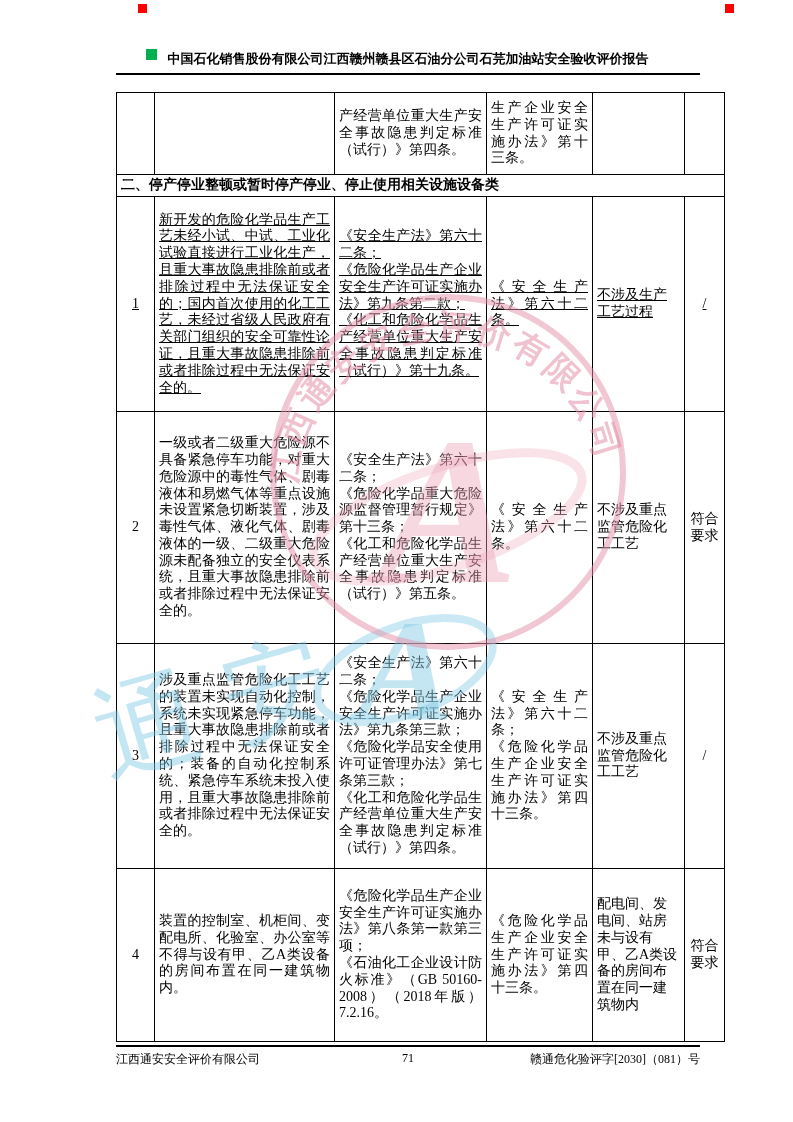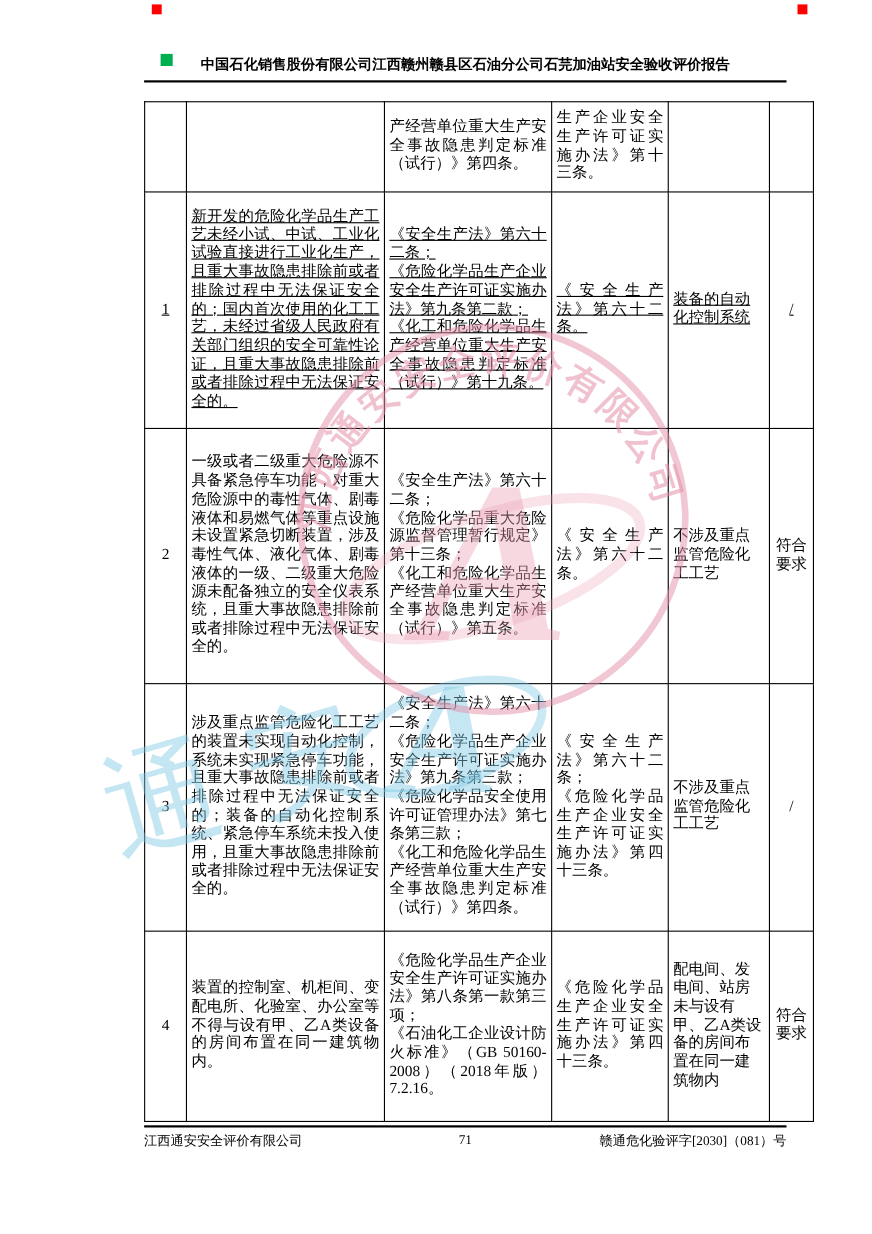--- a/index.html
+++ b/index.html
@@ -3,21 +3,21 @@
 <meta charset="utf-8">
 <style>
   * { margin:0; padding:0; box-sizing:border-box; }
   html,body { background:#ffffff; }
   body {
     width:793px; height:1122px;
     font-family:"Liberation Serif","DejaVu Serif",serif;
     color:#000;
   }
   .page { position:relative; width:793px; height:1122px; overflow:hidden; background:#fff; }
-  .content { position:absolute; left:107px; top:0; width:608px;padding-left:24px; }
+  .content { position:absolute; left:92px; top:0; width:608px;padding-left:24px; }
 
   
   .mark { position:absolute; z-index:6; }
   .mark.red-left  { left:138px; top:4px;  width:9px;  height:9px;  background:#ff0000; }
   .mark.red-right { left:725px; top:4px;  width:9px;  height:9px;  background:#ff0000; }
   .mark.green     { left:146px; top:49px; width:11px; height:11px; background:#00b050; }
 
   
   .title { margin-top:50px; text-align:center; font-size:13px; font-weight:bold; }
   .header-rule { margin-top:5px; border-bottom:2px solid #000; height:0; }
@@ -85,29 +85,32 @@
       <tbody>
         <tr class="h-cont">
           <td class="c-num"></td>
           <td class="c-desc"></td>
           <td class="c-basis">产经营单位重大生产安全事故隐患判定标准（试行）》第四条。</td>
           <td class="c-basis2">生产企业安全生产许可证实施办法》第十三条。</td>
           <td class="c-eval"></td>
           <td class="c-res"></td>
         </tr>
 
+        <tr class="section-row h-sec">
+          <td colspan="6">二、停产停业整顿或暂时停产停业、停止使用相关设施设备类</td>
+        </tr>
 
         <tr class="h-r1">
           <td class="c-num">1</td>
           <td class="c-desc">新开发的危险化学品生产工艺未经小试、中试、工业化试验直接进行工业化生产，且重大事故隐患排除前或者排除过程中无法保证安全的；国内首次使用的化工工艺，未经过省级人民政府有关部门组织的安全可靠性论证，且重大事故隐患排除前或者排除过程中无法保证安全的。</td>
           <td class="c-basis">《安全生产法》第六十二条；
 《危险化学品生产企业安全生产许可证实施办法》第九条第二款；
 《化工和危险化学品生产经营单位重大生产安全事故隐患判定标准（试行）》第十九条。</td>
           <td class="c-basis2">《安全生产法》第六十二条。</td>
-          <td class="c-eval">装备的自动化控制系统</td>
+          <td class="c-eval">不涉及生产工艺过程</td>
           <td class="c-res">/</td>
         </tr>
 
         <tr class="h-r2">
           <td class="c-num">2</td>
           <td class="c-desc">一级或者二级重大危险源不具备紧急停车功能，对重大危险源中的毒性气体、剧毒液体和易燃气体等重点设施未设置紧急切断装置，涉及毒性气体、液化气体、剧毒液体的一级、二级重大危险源未配备独立的安全仪表系统，且重大事故隐患排除前或者排除过程中无法保证安全的。</td>
           <td class="c-basis">《安全生产法》第六十二条；
 《危险化学品重大危险源监督管理暂行规定》第十三条；
 《化工和危险化学品生产经营单位重大生产安全事故隐患判定标准（试行）》第五条。</td>
           <td class="c-basis2">《安全生产法》第六十二条。</td>

